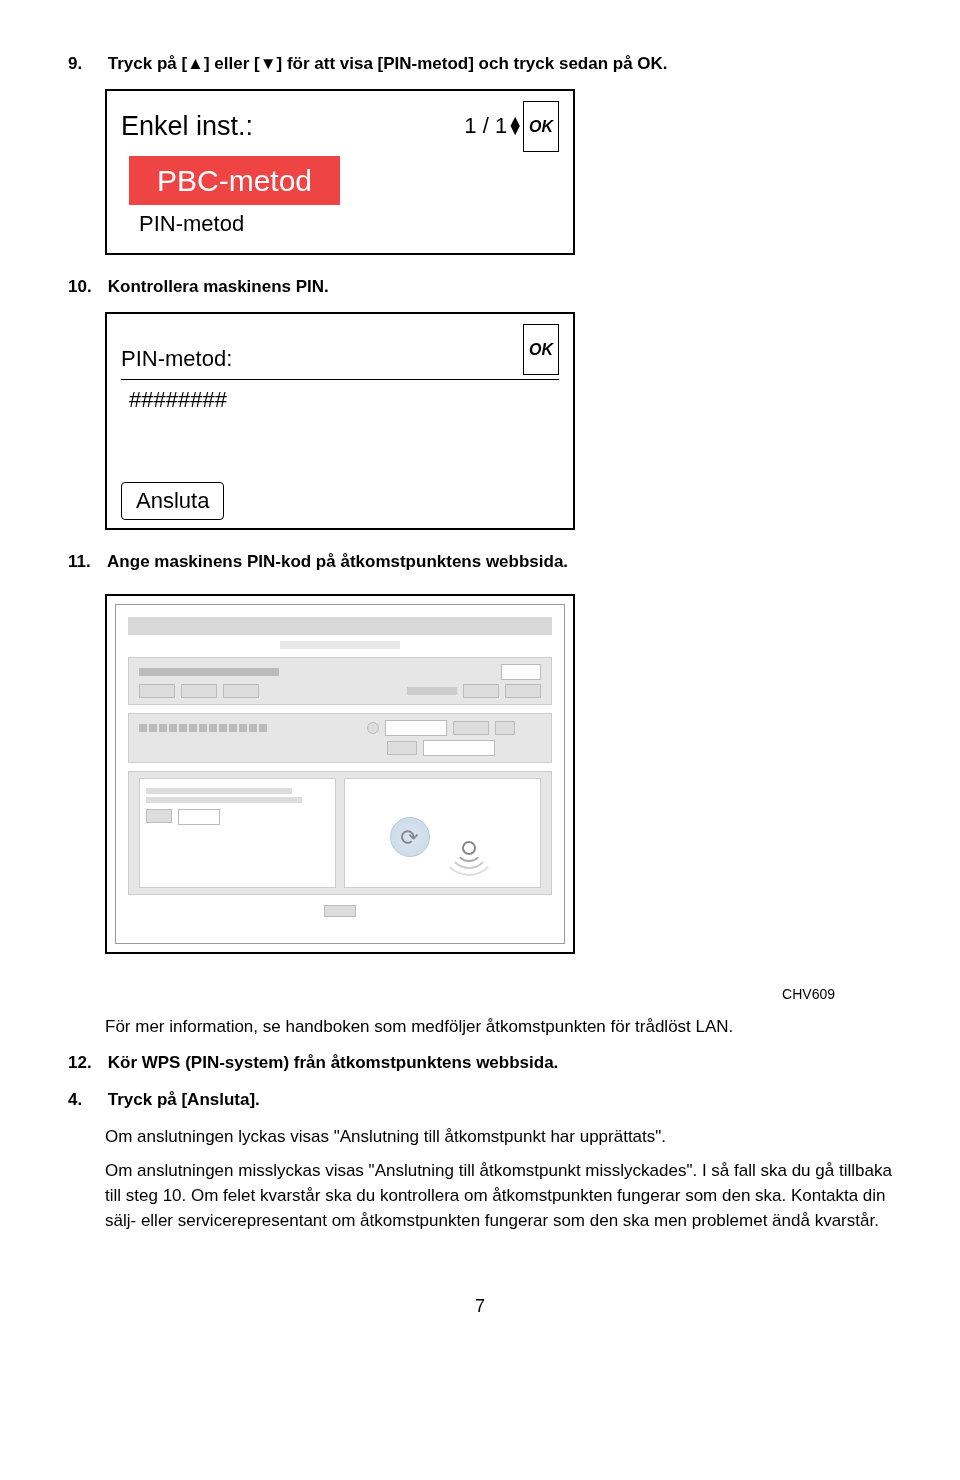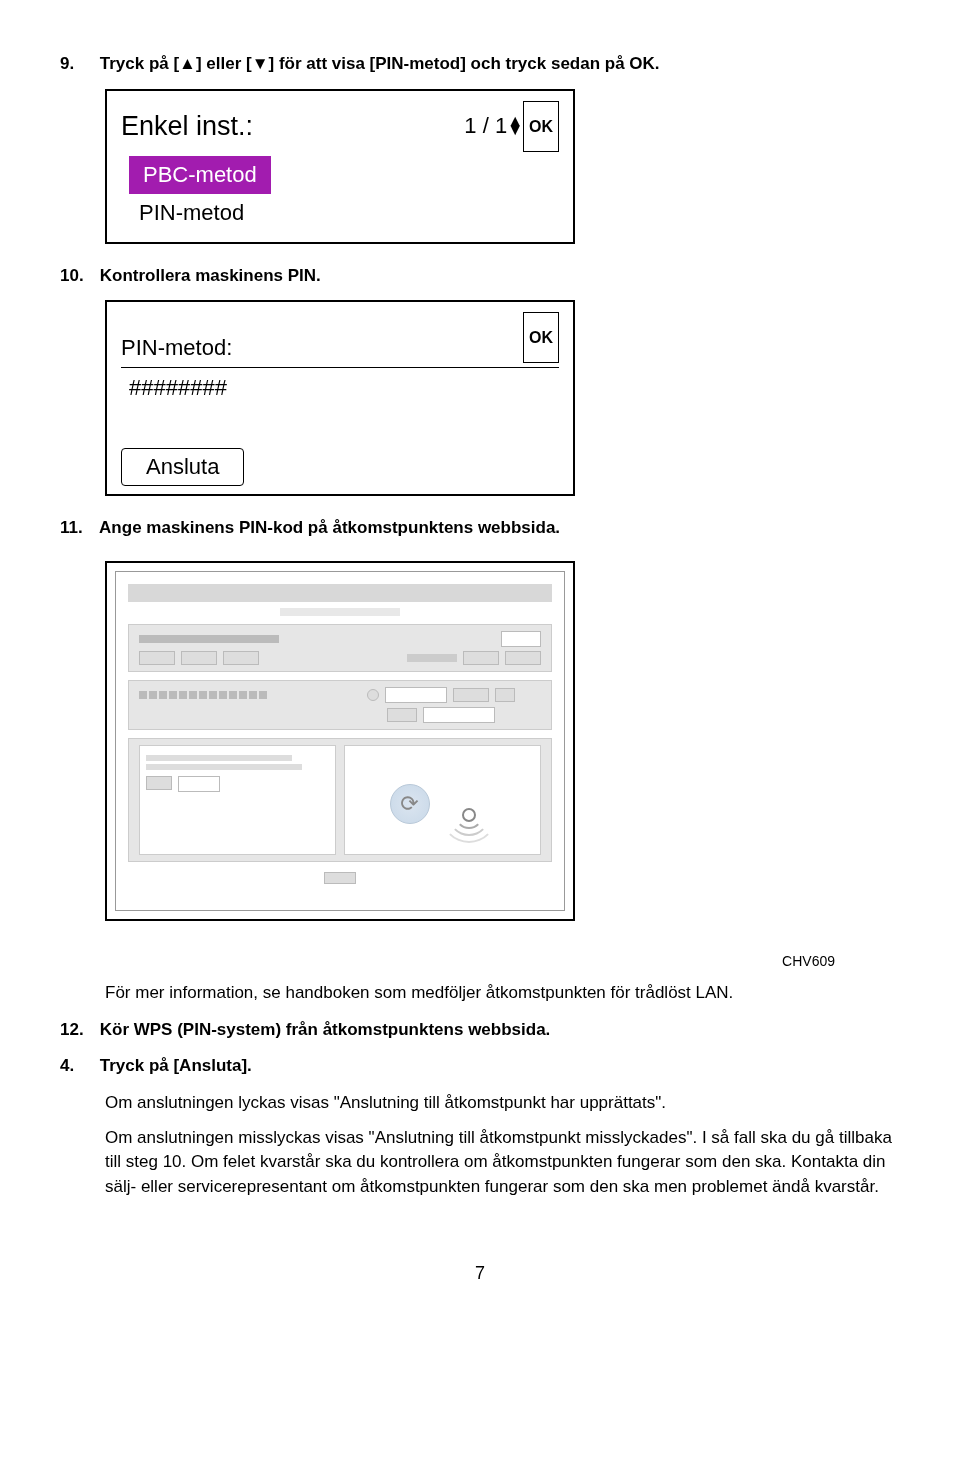--- a/index.html
+++ b/index.html
@@ -7,21 +7,21 @@
       width: 960px;
       margin: 0;
       padding: 40px 60px;
       box-sizing: border-box;
       color: #000;
       font-size: 17px;
       line-height: 1.45;
     }
     .step-heading {
       font-weight: bold;
-      margin: 12px 0;
+      margin: 12px 8px;
     }
     .step-num {
       display: inline-block;
       min-width: 35px;
     }
     .display-box {
       border: 2px solid #000;
       margin: 10px 0 20px 45px;
       width: 470px;
       padding: 10px 14px;
@@ -47,28 +47,29 @@
       flex-direction: column;
       align-items: center;
       line-height: 0.55;
       font-size: 16px;
     }
     .ok-box {
       border: 1.5px solid #000;
       padding: 13px 5px;
       font-size: 16px;
       font-weight: bold;
+      font-style: italic;
     }
     .selected-item {
-      background: #a21caf;
+      background: #ef4444;
       color: #fff;
-      padding: 3px 14px;
+      padding: 3px 28px;
       width: fit-content;
       margin-left: 8px;
-      font-size: 22px;
+      font-size: 30px;
     }
     .unselected-item {
       padding: 3px 10px;
       margin-left: 8px;
       font-size: 22px;
     }
     .display-box2 {
       border: 2px solid #000;
       margin: 10px 0 20px 45px;
       width: 470px;
@@ -84,23 +85,23 @@
       padding-bottom: 4px;
     }
     .hashes {
       margin-top: 4px;
       font-size: 22px;
       margin-left: 8px;
     }
     .bottom-button {
       border: 1.5px solid #000;
       border-radius: 4px;
-      padding: 2px 24px;
+      padding: 2px 14px;
       width: fit-content;
-      margin-top: 44px;
+      margin-top: 66px;
       font-size: 22px;
     }
     
     .monitor-wrap {
       margin: 20px 0 8px 45px;
       width: 470px;
     }
     .monitor-outer {
       border: 2px solid #000;
       width: 470px;

